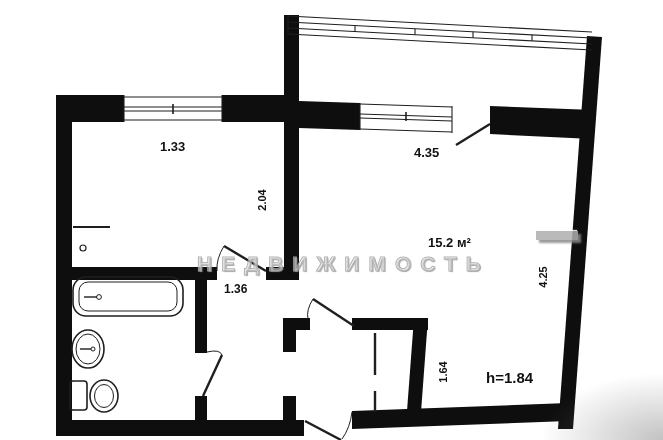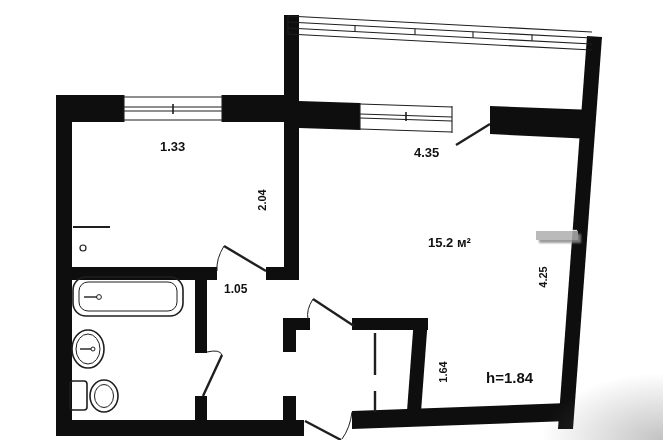--- a/index.html
+++ b/index.html
@@ -121,24 +121,25 @@
       <rect x="70" y="381" width="17" height="29" rx="3" stroke-width="1.6"></rect>
       <ellipse cx="104" cy="396" rx="14" ry="16" stroke-width="1.6"></ellipse>
       <ellipse cx="104" cy="396" rx="9.5" ry="11.5" stroke-width="1"></ellipse>
     </g>
 
     <line x1="73" y1="227" x2="110" y2="227" stroke="var(--line,#1f1f1f)" stroke-width="2"></line>
     <circle cx="83" cy="248" r="3" stroke="var(--line,#1f1f1f)" stroke-width="1.2" fill="none"></circle>
   </svg>
 
   <div class="wm-bar"></div>
+  <div class="wm2">НЕДВИЖИМОСТЬ</div>
 
   <div class="dim" style="left:160px;top:139px;font-size:13px;">1.33</div>
   <div class="dim" style="left:406px;top:145px;font-size:13px;margin-left:8px;">4.35</div>
   <div class="dim rot" style="left:246px;top:188px;width:32px;height:24px;line-height:24px;font-size:11px;">2.04</div>
   <div class="dim" style="left:428px;top:235px;font-size:13px;">15.2 м²</div>
-  <div class="dim" style="left:224px;top:282px;font-size:12px;">1.05</div>
+  <div class="dim" style="left:224px;top:282px;font-size:12px;">1.36</div>
   <div class="dim rot" style="left:527px;top:265px;width:32px;height:24px;line-height:24px;font-size:11px;">4.25</div>
   <div class="dim rot" style="left:427px;top:360px;width:32px;height:24px;line-height:24px;font-size:11px;">1.64</div>
   <div class="dim" style="left:486px;top:369px;font-size:15px;">h=1.84</div>
 
   <div class="scan-shadow"></div>
 </div>
 
 </body></html>

